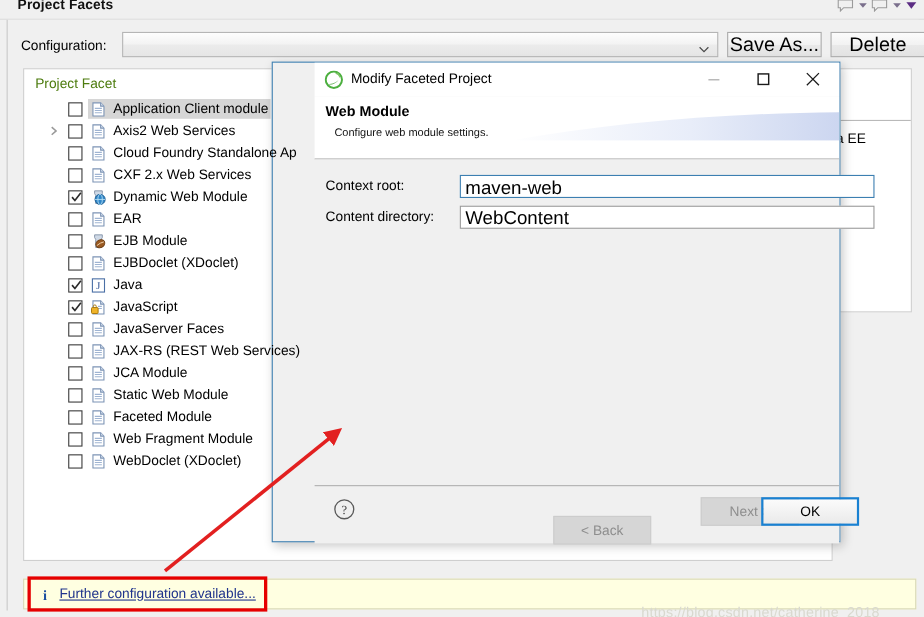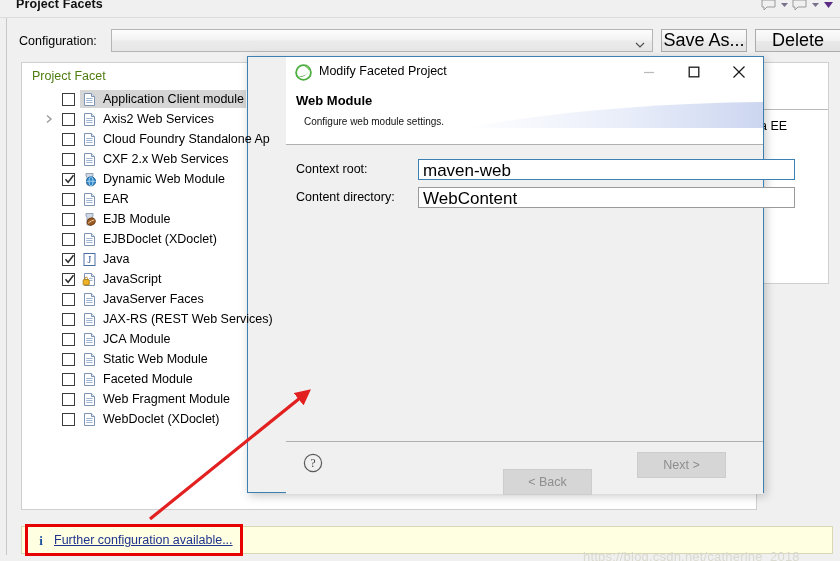--- a/index.html
+++ b/index.html
@@ -782,20 +782,21 @@
 
     <div id="dialog-footer">
       <span id="help-icon">
         <svg width="20" height="20" viewBox="0 0 20 20">
           <circle cx="10" cy="10" r="8.6" fill="none" stroke="#5a5a5a" stroke-width="1.2"></circle>
           <text x="10" y="14.4" font-size="11.5" font-family="Liberation Serif, serif" fill="#3a3a3a" text-anchor="middle">?</text>
         </svg>
       </span>
       <div class="dlg-btn" id="back-button">&lt; Back</div>
       <div class="dlg-btn" id="next-button">Next &gt;</div>
+      <div class="dlg-btn" id="ok-button">OK</div>
     </div>
   </div>
 
   <svg id="annotation-arrow" viewBox="0 0 840 561">
     <defs>
       <marker id="arrowhead" markerWidth="5" markerHeight="5" refX="2.6" refY="2.5" orient="auto">
         <path d="M0,0 L5,2.5 L0,5 z" fill="#e22020"></path>
       </marker>
     </defs>
     <line x1="150" y1="519" x2="305" y2="394" stroke="#e22020" stroke-width="3.2" marker-end="url(#arrowhead)"></line>

